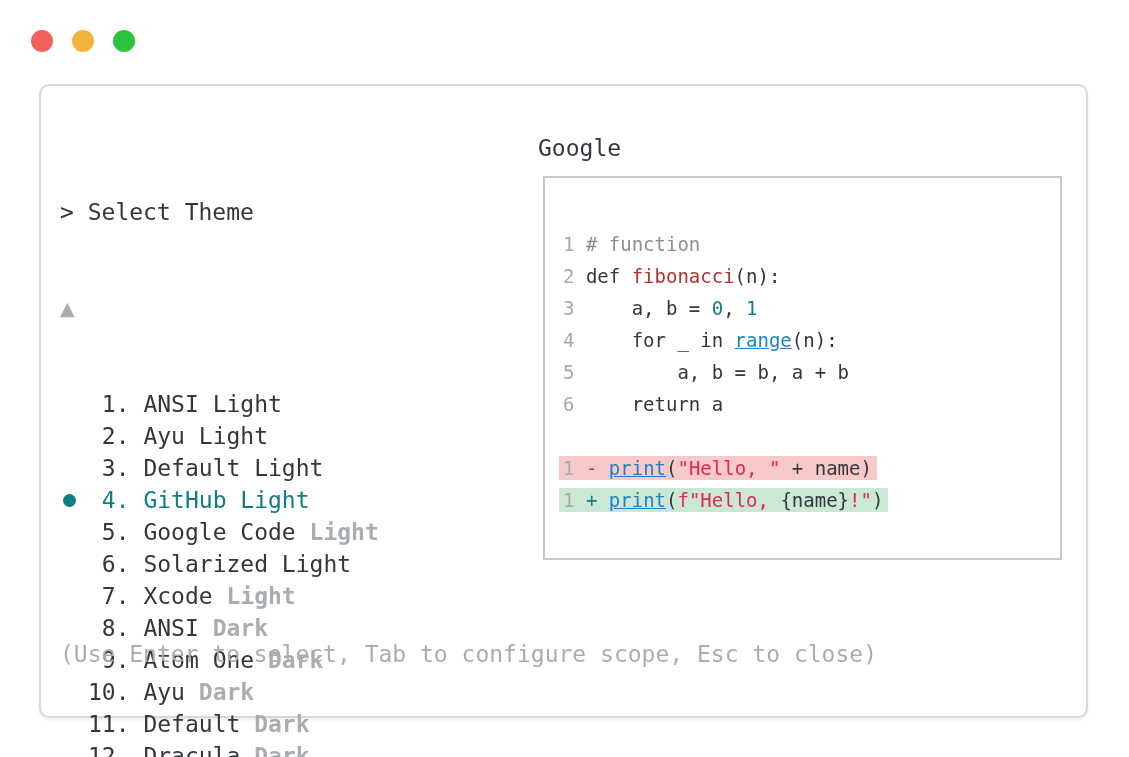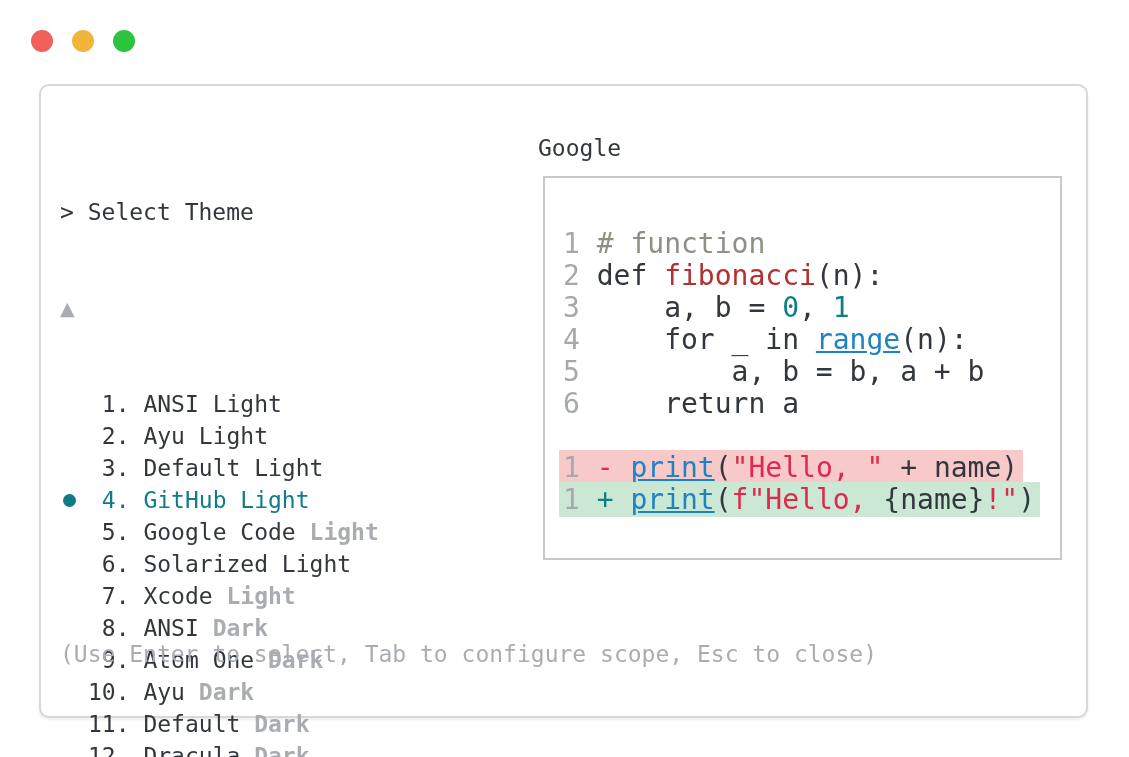--- a/index.html
+++ b/index.html
@@ -22,21 +22,21 @@
   .left-col{position:absolute;left:19px;top:46px;font-size:23px;line-height:32px;white-space:pre;}
   .prompt-line{height:32px;}
   .scroll{height:32px;font-family:"DejaVu Sans",sans-serif;font-size:19px;color:var(--text-muted);cursor:pointer;}
   .row{position:relative;height:32px;padding-left:28px;cursor:pointer;}
   .dot{position:absolute;left:3px;top:10px;width:13px;height:13px;border-radius:50%;background:var(--teal);}
   .row .num{color:var(--text-dark);}
   .part.muted{color:var(--text-muted);font-weight:bold;}
   .row.selected .num,.row.selected .part{color:var(--teal);}
   .preview-label{position:absolute;left:497px;top:46px;font-size:23px;line-height:32px;white-space:pre;}
   .preview-box{position:absolute;left:502px;top:90px;width:519px;height:384px;background:#fff;border:2px solid var(--border-preview);}
-  .code{padding:50px 0 0 18px;font-size:28px;line-height:32px;white-space:pre;}
+  .code{padding:50px 0 0 18px;font-size:19px;line-height:32px;white-space:pre;}
   .code-line{height:32px;}
   .chip{padding:1px 5px 1px 4px;margin-left:-4px;border-radius:1px;}
   .chip.removed{background:var(--removed-bg);}
   .chip.added{background:var(--added-bg);}
   .lnum{color:var(--lnum);}
   .tk-default{color:var(--text-dark);}
   .tk-comment{color:var(--comment);}
   .tk-function{color:var(--func);}
   .tk-number{color:var(--teal);}
   .tk-builtin{color:var(--builtin);text-decoration:underline;}

